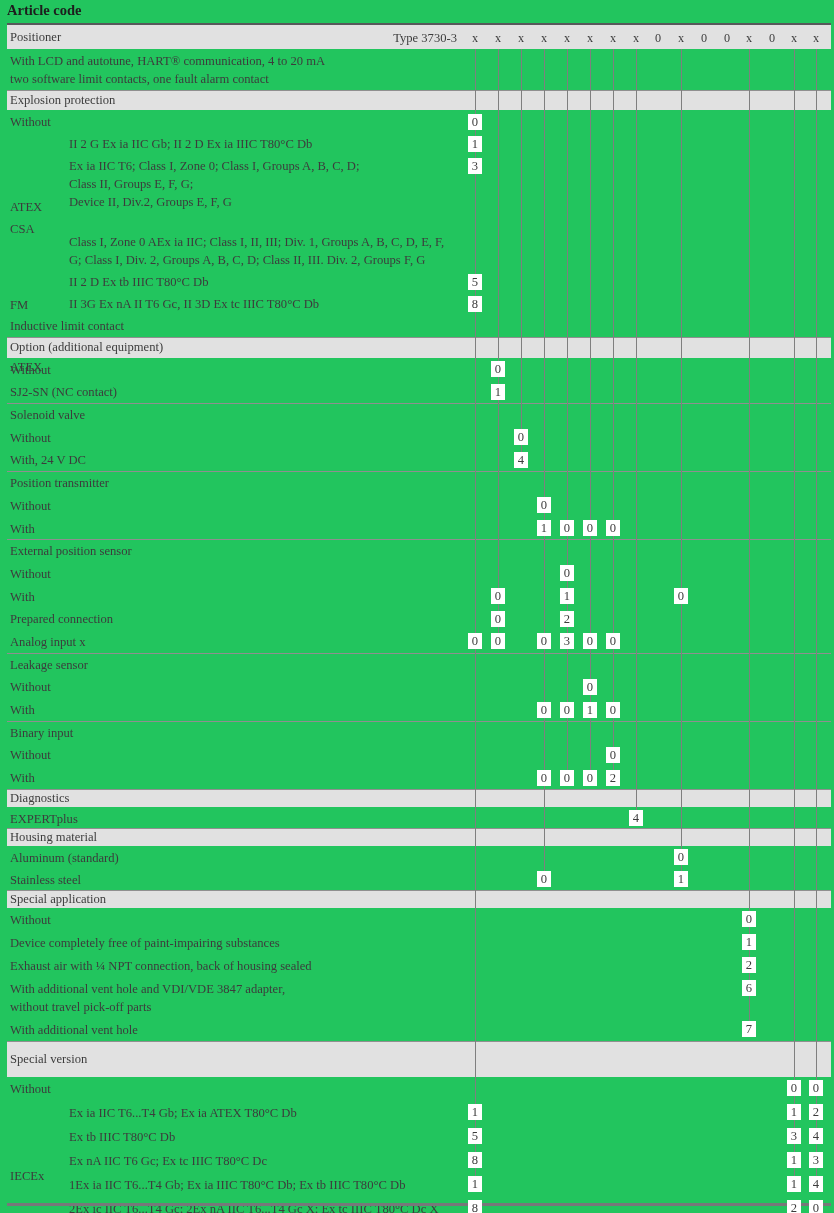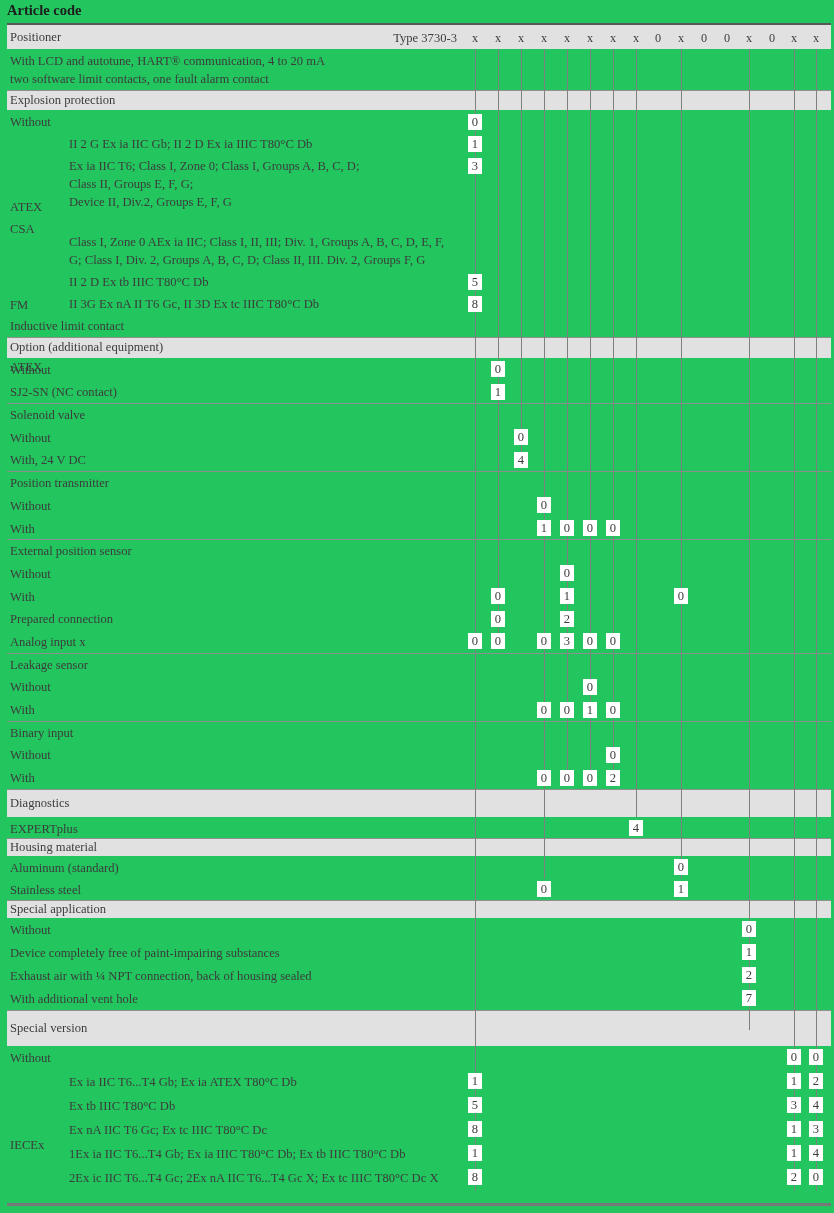--- a/index.html
+++ b/index.html
@@ -214,21 +214,21 @@
       </div>
       <div class="row " style="height: 22.7px;">
         <div class="txt">
           <div>With</div>
         </div>
         <span class="digit" style="left: 537px;">0</span>
         <span class="digit" style="left: 560px;">0</span>
         <span class="digit" style="left: 583px;">0</span>
         <span class="digit" style="left: 606px;">2</span>
       </div>
-      <div class="row band" style="height: 28px;">
+      <div class="row band" style="height: 18px;">
         <span>Diagnostics</span>
       </div>
       <div class="row " style="height: 21px;">
         <div class="txt">
           <div>EXPERTplus</div>
         </div>
         <span class="digit" style="left: 629px;">4</span>
       </div>
       <div class="row band" style="height: 18px;">
         <span>Housing material</span>
@@ -259,20 +259,27 @@
         <div class="txt">
           <div>Device completely free of paint-impairing substances</div>
         </div>
         <span class="digit" style="left: 742px;">1</span>
       </div>
       <div class="row " style="height: 23px;">
         <div class="txt">
           <div>Exhaust air with ¼ NPT connection, back of housing sealed</div>
         </div>
         <span class="digit" style="left: 742px;">2</span>
+      </div>
+      <div class="row " style="height: 41px;">
+        <div class="txt">
+          <div>With additional vent hole and VDI/VDE 3847 adapter,</div>
+          <div>without travel pick-off parts</div>
+        </div>
+        <span class="digit" style="left: 742px;">6</span>
       </div>
       <div class="row " style="height: 23px;">
         <div class="txt">
           <div>With additional vent hole</div>
         </div>
         <span class="digit" style="left: 742px;">7</span>
       </div>
       <div class="row band" style="height: 36px;">
         <span>Special version</span>
       </div>

